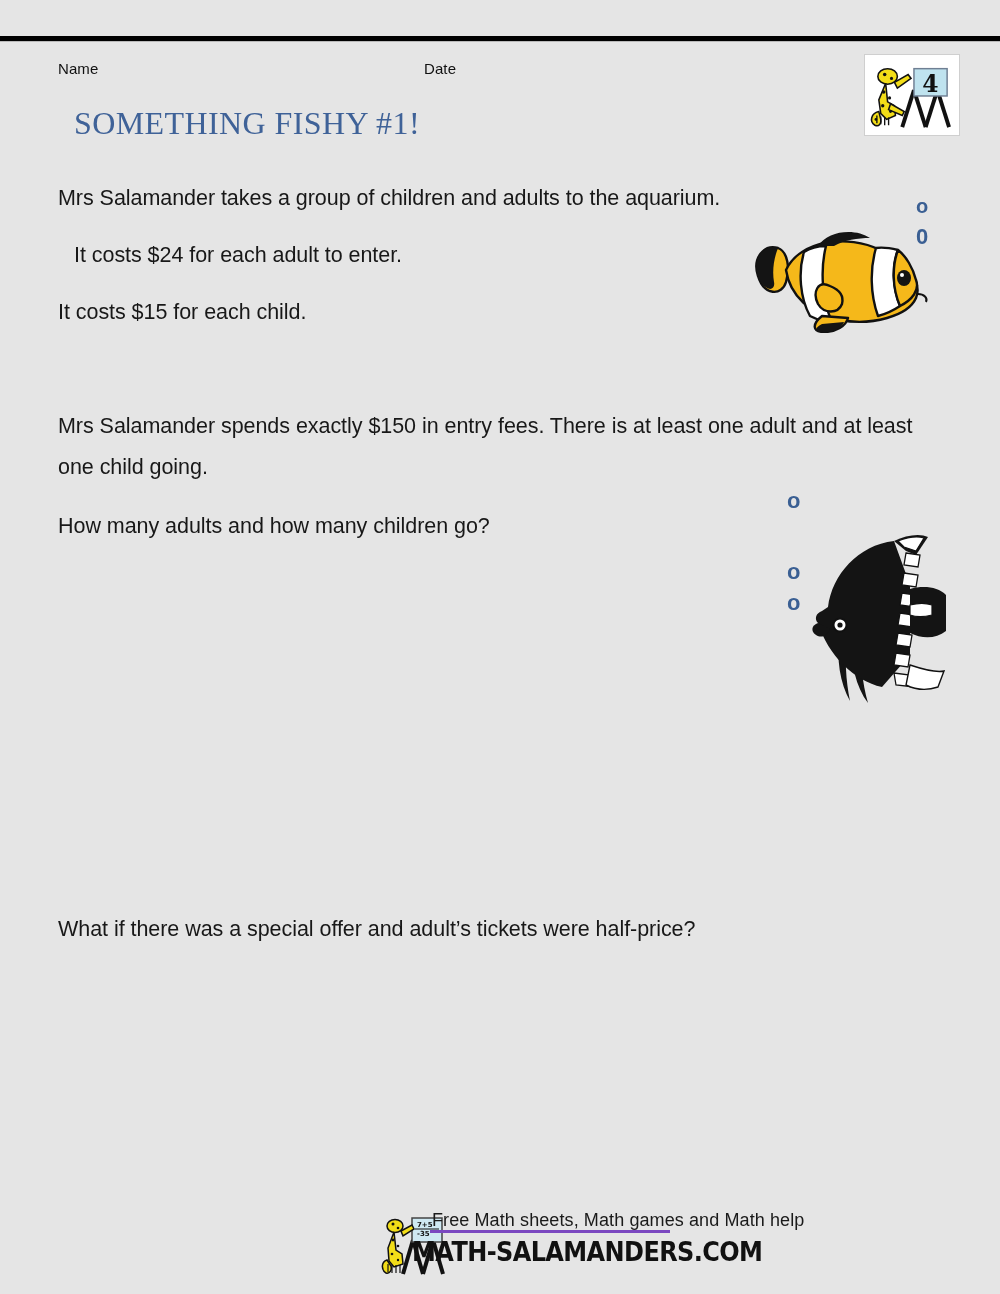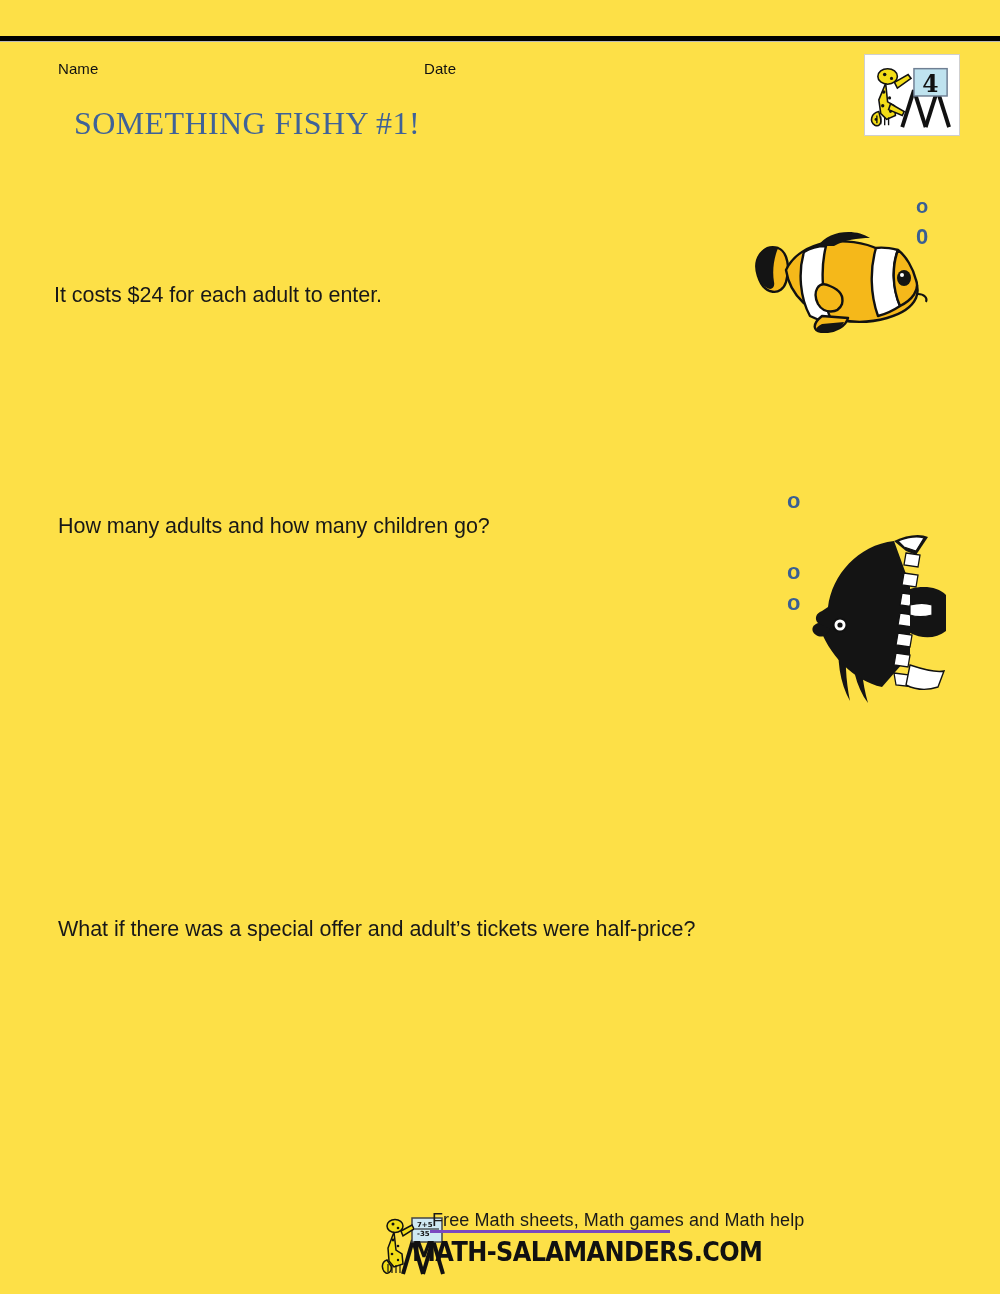--- a/index.html
+++ b/index.html
@@ -5,21 +5,21 @@
 <style>
   html, body {
     margin: 0;
     padding: 0;
     background: #ffffff;
   }
   .page {
     position: relative;
     width: 1000px;
     height: 1294px;
-    background: #fde047;
+    background: #e5e5e5;
     font-family: "Liberation Sans", sans-serif;
     overflow: hidden;
   }
 
   
   .top-rule {
     position: absolute;
     left: 0;
     top: 36px;
     width: 1000px;
@@ -74,21 +74,21 @@
 
   
   .para {
     position: absolute;
     font-size: 21.5px;
     line-height: 41px;
     color: #181818;
     letter-spacing: -0.05px;
   }
   .p1 { left: 58px; top: 178px; width: 860px; }
-  .p2 { left: 54px; top: 235px; width: 600px; margin-top: 40px; }
+  .p2 { left: 74px; top: 235px; width: 600px; }
   .p3 { left: 58px; top: 292px; width: 600px; }
   .p4 { left: 58px; top: 406px; width: 862px; }
   .p5 { left: 58px; top: 506px; width: 700px; }
   .p6 { left: 58px; top: 909px; width: 880px; }
   .p7 { left: 58px; top: 966px; width: 890px; }
 
   
   .bubble {
     position: absolute;
     color: #3a5f93;
@@ -213,21 +213,24 @@
 
       <g stroke="#111111" stroke-width="1.4">
         <line x1="12" y1="62" x2="12" y2="70"></line>
         <line x1="16" y1="63" x2="16" y2="71"></line>
         <line x1="20" y1="64" x2="20" y2="72"></line>
         <line x1="24" y1="64" x2="24" y2="72"></line>
       </g>
     </svg>
   </div>
 
+  <div class="para p1">Mrs Salamander takes a group of children and adults to the aquarium.</div>
   <div class="para p2">It costs $24 for each adult to enter.</div>
+  <div class="para p3">It costs $15 for each child.</div>
+  <div class="para p4">Mrs Salamander spends exactly $150 in entry fees. There is at least one adult and at least one child going.</div>
   <div class="para p6">What if there was a special offer and adult’s tickets were half-price?</div>
   <div class="para p5">How many adults and how many children go?</div>
 
   <div class="bubble bub-c1">o</div>
   <div class="bubble bub-c2">0</div>
 
   <div class="clownfish">
     <svg viewBox="0 0 190 105" xmlns="http://www.w3.org/2000/svg">
       <g stroke="#111111" stroke-width="2.4" stroke-linejoin="round">
 

